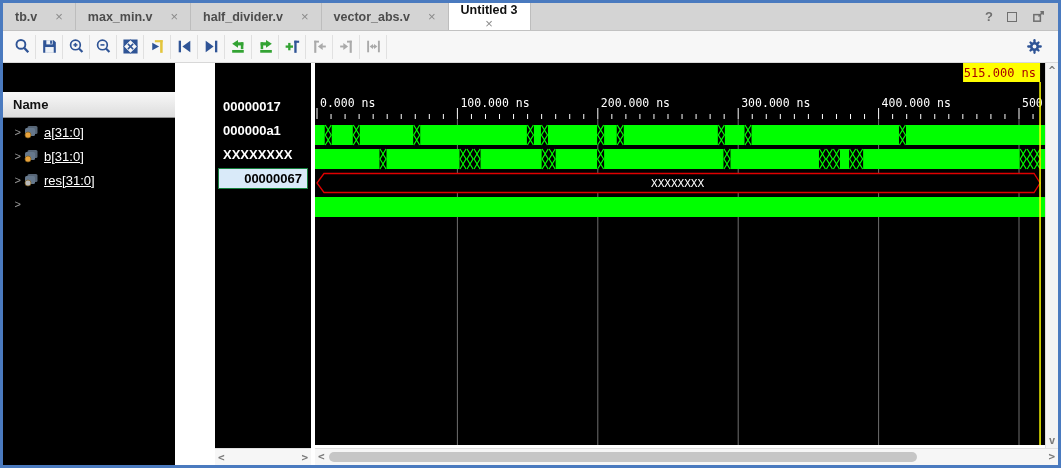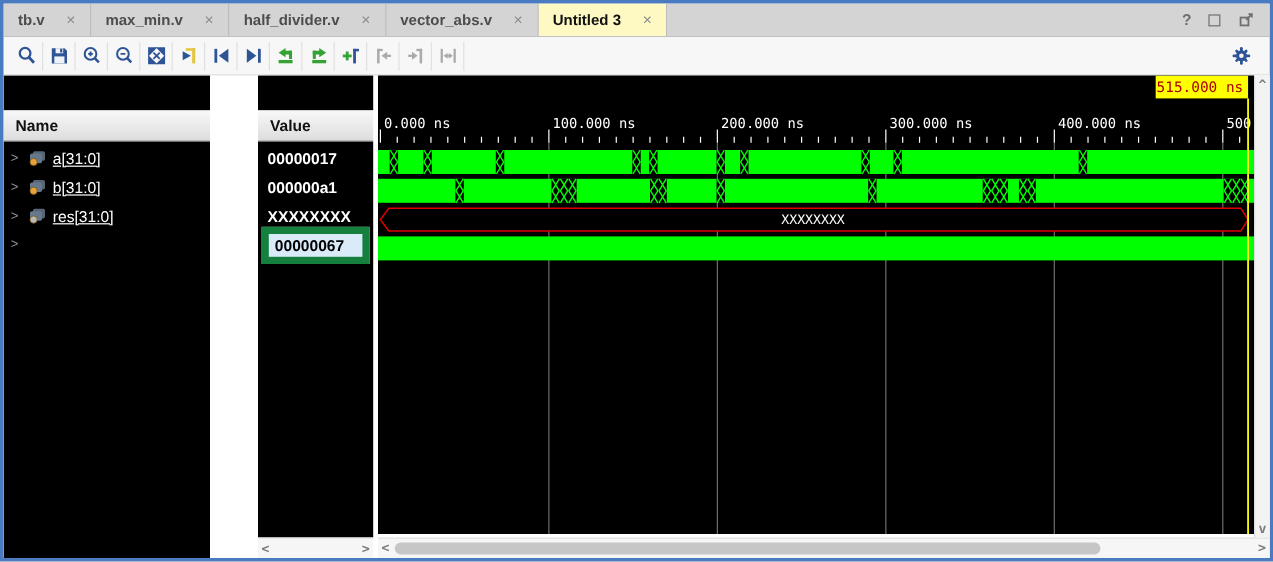--- a/index.html
+++ b/index.html
@@ -1,24 +1,24 @@
 <!DOCTYPE html>
 <html><head>
 <meta charset="utf-8">
 <style>
   html,body{margin:0;padding:0;background:#e8e8e8;}
   *{box-sizing:border-box;}
   body{font-family:"Liberation Sans", sans-serif;}
-  .window{position:relative;width:1061px;height:468px;border:3px solid #4a7abf;background:#ffffff;overflow:hidden;}
+  .window{position:relative;width:1061px;height:468px;border:3px solid #4a7abf;background:#ffffff;overflow:hidden;text-align:right;}
 
   
   .tabbar{position:absolute;left:0;top:0;right:0;height:28px;background:#d4d4d4;display:flex;align-items:stretch;border-bottom:1px solid #c2c2c2;}
   .tab{display:flex;align-items:center;padding:0 12px;border-right:1px solid #bdbdbd;cursor:default;column-gap:18px;}
   .tab .tlabel{font-size:12.5px;font-weight:bold;color:#4d4d4d;white-space:nowrap;}
-  .tab.active{background:#fef9c3;}
+  .tab.active{background:#ffffff;flex-direction:column;}
   .tab.active .tlabel{color:#111111;}
   .tab .tclose{color:#8a8a8a;font-size:13px;line-height:1;}
   .winctrls{margin-left:auto;display:flex;align-items:center;padding-right:12px;column-gap:14px;}
   .wcbtn{color:#6f6f6f;font-size:13px;font-weight:bold;display:flex;align-items:center;}
   .wc-square{width:10px;height:10px;border:1.6px solid #6f6f6f;display:inline-block;}
 
   
   .toolbar{position:absolute;left:0;top:28px;right:0;height:32px;background:#f7f7f7;display:flex;align-items:center;padding-left:6px;border-bottom:1px solid #d8d8d8;}
   .tbtn{width:27px;height:24px;display:flex;align-items:center;justify-content:center;border-right:1px solid #e0e0e0;}
   .tbtn svg{width:19px;height:19px;display:block;}
@@ -33,21 +33,21 @@
   .topstrip{height:29px;background:#000000;flex:none;}
   .colheader{height:26px;flex:none;background:linear-gradient(#f8f8f8,#dddddd);border-bottom:1px solid #8f8f8f;display:flex;align-items:center;padding-left:10px;font-size:13px;font-weight:bold;color:#111;}
   .rows{flex:1;background:#000000;overflow:hidden;padding-top:2px;}
   .nrow{height:24px;display:flex;align-items:center;color:#ffffff;font-size:13px;padding-left:6px;white-space:nowrap;}
   .nrow .chev{color:#9a9a9a;font-size:11px;width:12px;flex:none;}
   .sigwrap{display:flex;align-items:center;column-gap:5px;padding:2px 4px 2px 2px;border-radius:1px;text-decoration:underline;}
   .sigwrap.sel{background:#aecdf0;color:#000000;}
   .sigicon svg{width:16px;height:14px;display:block;}
   .vrow{height:24px;display:flex;align-items:center;color:#ffffff;font-size:13px;padding:0 3px;}
   .vcell{padding:2px 5px;font-weight:bold;}
-  .vcell.sel{background:#d9eaf9;border:6px solid #15803d;color:#000000;flex:1;}
+  .vcell.sel{background:#d9eaf9;border:1px solid #15803d;color:#000000;flex:1;}
   .scrollstrip{flex:none;height:17px;background:#f6f6f6;border-top:1px solid #e0e0e0;display:flex;align-items:center;justify-content:space-between;padding:0 3px;}
   .sarrow{color:#7a7a7a;font-size:11px;font-weight:bold;line-height:1;font-family:"DejaVu Sans Mono",monospace;}
 
   
   .wavearea{position:absolute;left:312px;top:0;right:0;bottom:0;background:#ffffff;}
   #wavesvg{position:absolute;left:0;top:0;width:730px;height:382px;display:block;background:#000;}
   .vscroll{position:absolute;right:0;top:0;width:13px;height:385px;background:#f3f3f3;border-left:1px solid #dcdcdc;display:flex;flex-direction:column;justify-content:space-between;align-items:center;padding:2px 0;}
   .hscroll{position:absolute;left:0;right:0;bottom:0;height:17px;background:#f6f6f6;border-top:1px solid #e0e0e0;}
   .hthumb{position:absolute;left:14px;top:3px;width:588px;height:10px;background:#c6c6c6;border-radius:5px;}
   .hs-left{position:absolute;left:3px;top:2px;}
@@ -298,23 +298,20 @@
             </span>
           </div>
           <div class="nrow">
             <span class="chev">&gt;</span>
           </div>
         </div>
     </div>
 
     <div class="panel valuepanel">
       <div class="topstrip"></div>
-      <div class="colheader">
-        <span>Value</span>
-      </div>
       <div class="rows" id="valuerows">
           <div class="vrow">
             <span class="vcell">00000017</span>
           </div>
           <div class="vrow">
             <span class="vcell">000000a1</span>
           </div>
           <div class="vrow">
             <span class="vcell">XXXXXXXX</span>
           </div>

